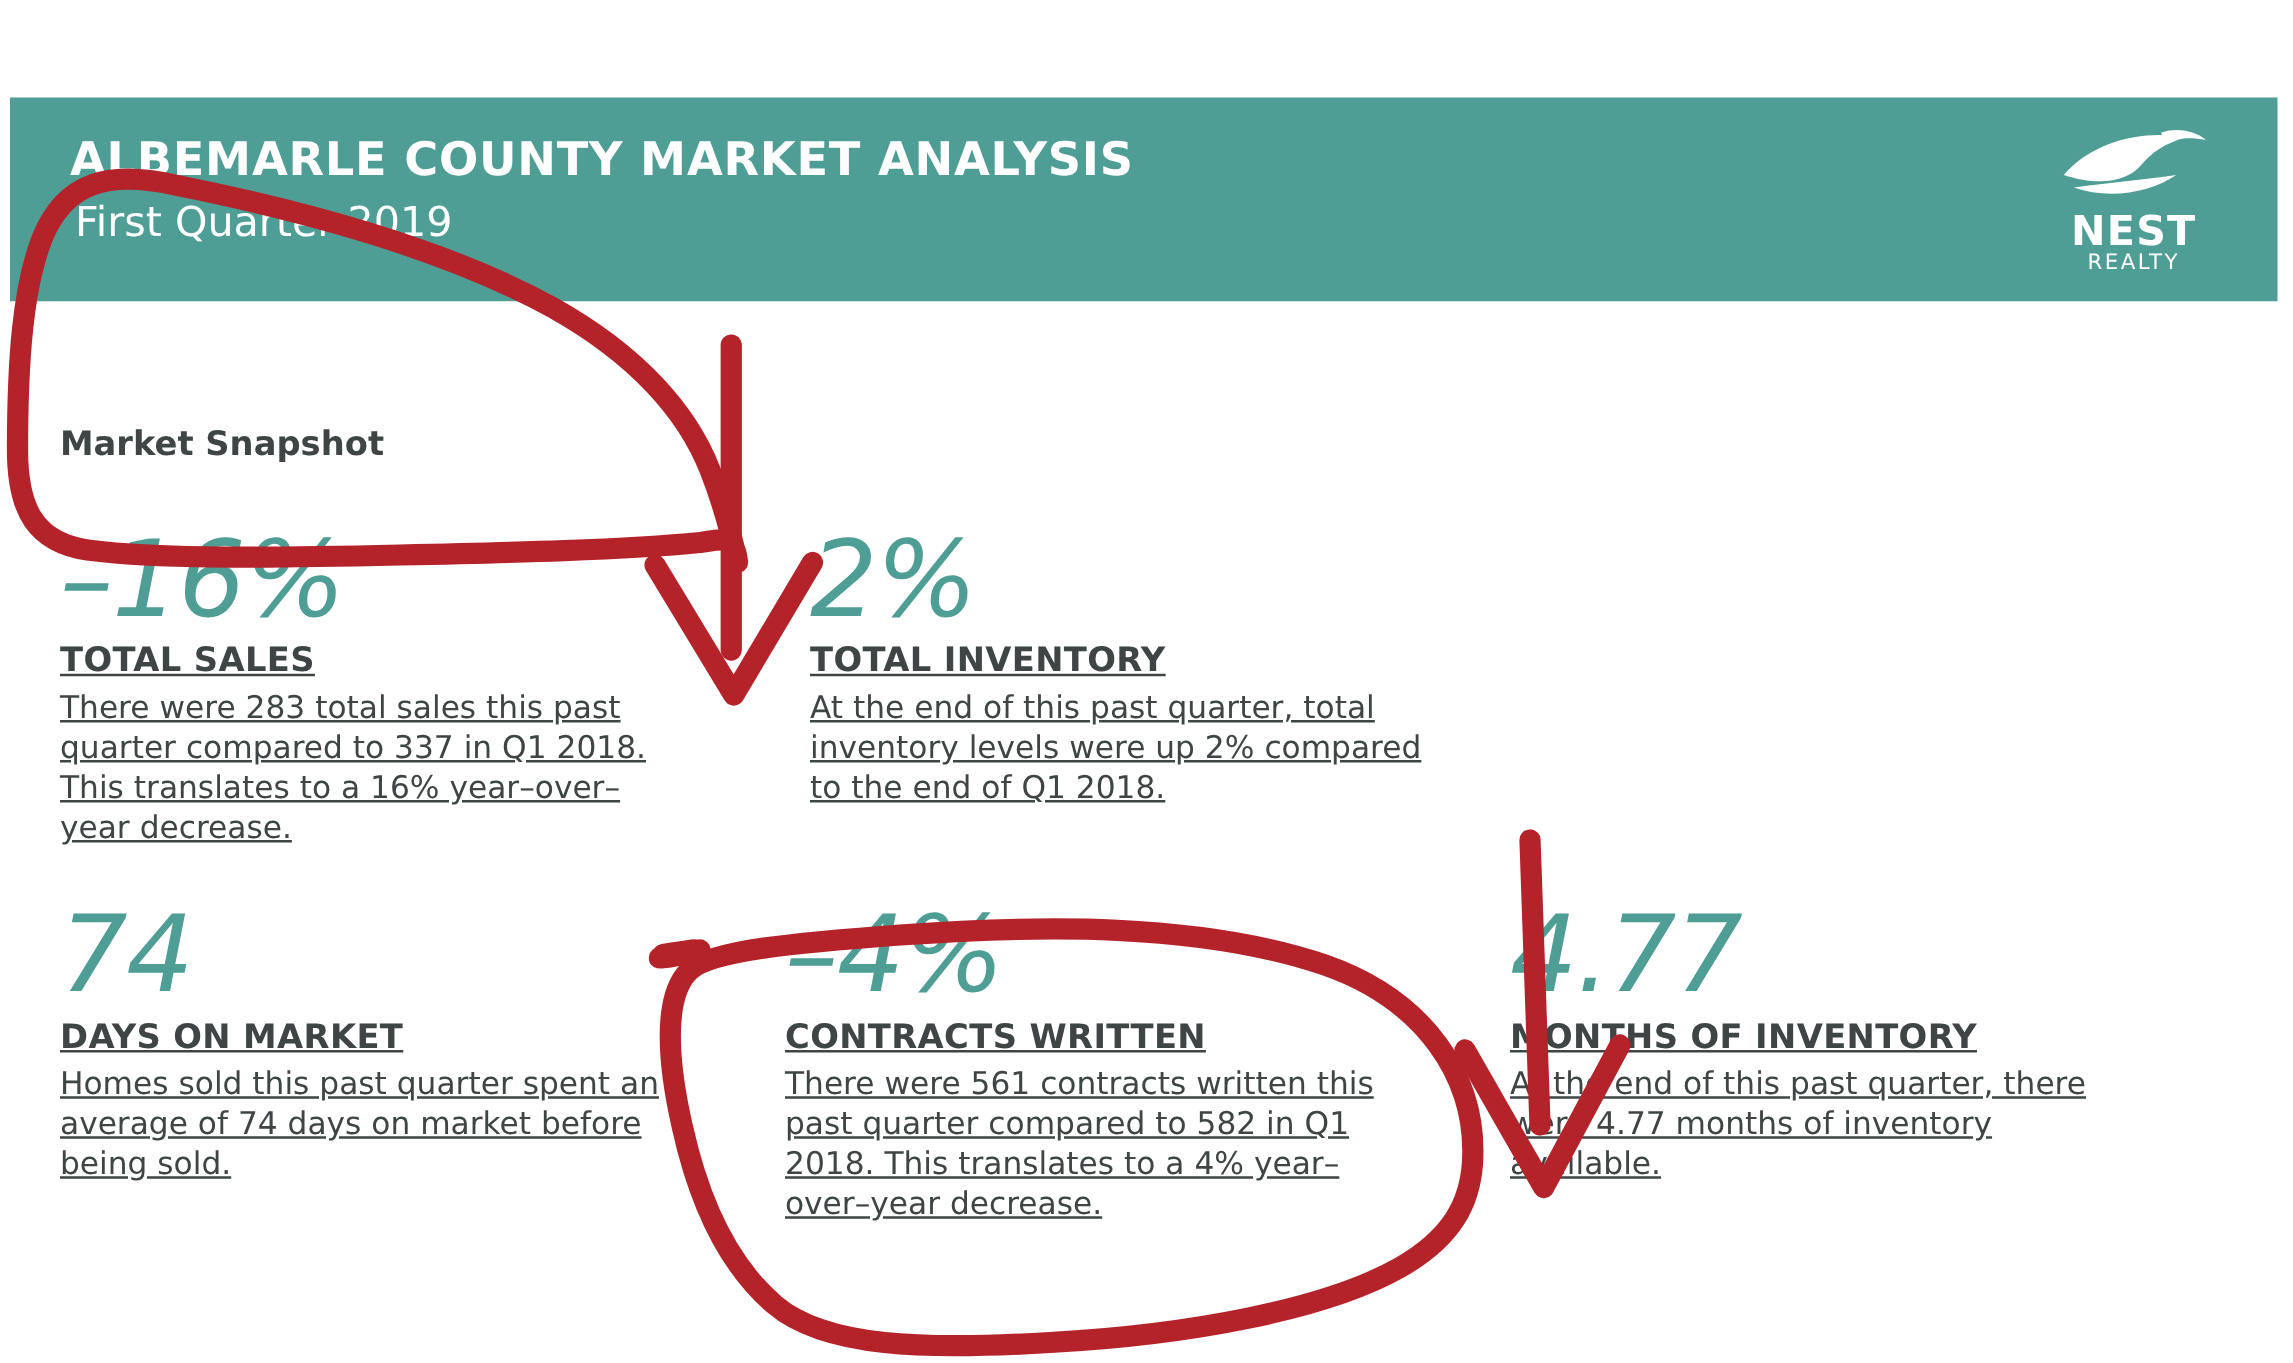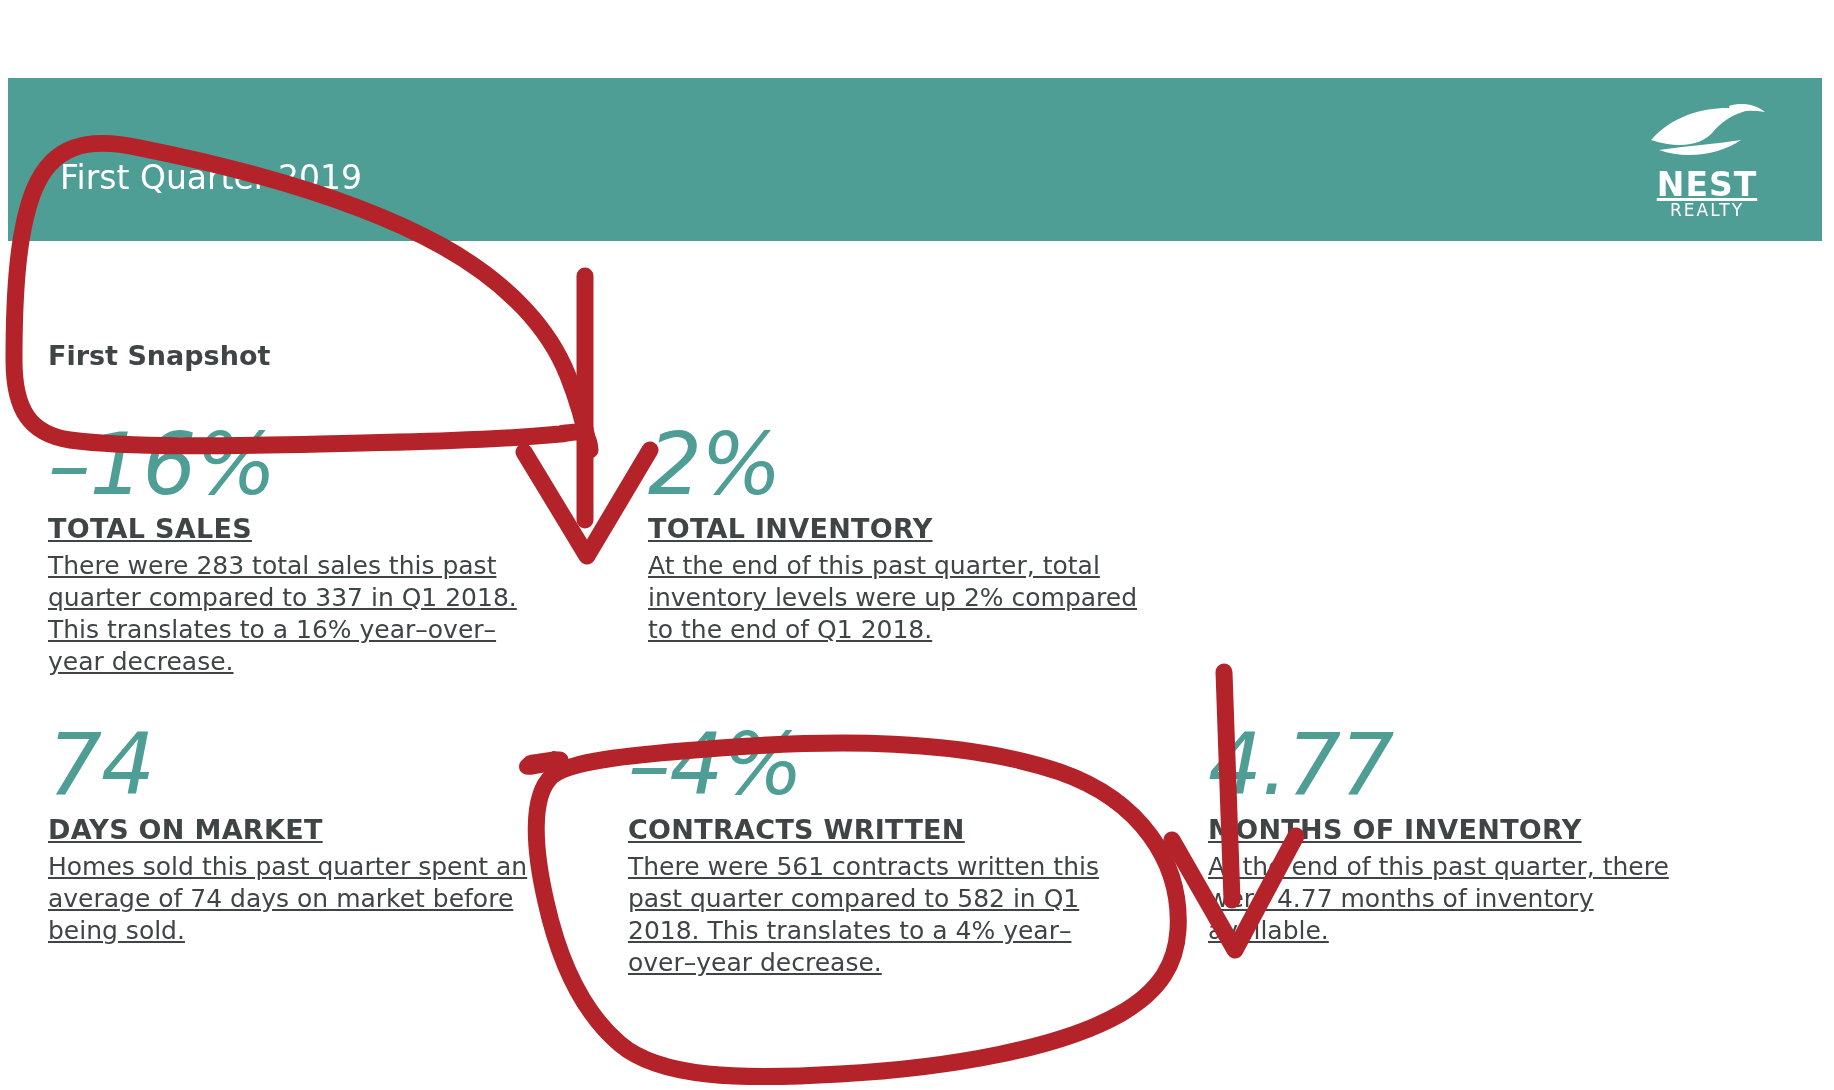--- a/index.html
+++ b/index.html
@@ -51,21 +51,20 @@
     text-align: center;
   }
   .logo svg { display: block; margin: 0 auto; }
   .logo-name {
     font-size: 33px;
     font-weight: bold;
     color: #ffffff;
     letter-spacing: 1px;
     line-height: 1;
     margin-top: 2px;
-    text-decoration: underline;
   }
   .logo-sub {
     font-size: 17px;
     color: #ffffff;
     letter-spacing: 2px;
     line-height: 1.1;
   }
 
   
   .section-title {
@@ -125,35 +124,36 @@
     top: 0;
     width: 1834px;
     height: 1090px;
     pointer-events: none;
   }
 </style>
 </head>
 <body>
 
 <div class="header">
+  <div class="header-title">ALBEMARLE COUNTY MARKET ANALYSIS</div>
   <div class="header-sub">First Quarter 2019</div>
   <div class="logo">
     <span>
       <svg width="140" height="66" viewBox="0 0 140 66" aria-hidden="true">
         <path d="M14 40 C40 10, 82 4, 112 10 C96 14, 84 22, 76 32 C66 44, 44 50, 14 40 Z" fill="#ffffff"></path>
         <path d="M92 6 C104 2, 118 4, 128 12 C116 10, 104 10, 94 14 Z" fill="#ffffff"></path>
         <path d="M22 50 C50 46, 78 44, 104 40 C84 54, 50 60, 22 50 Z" fill="#ffffff"></path>
       </svg>
     </span>
     <div class="logo-name">NEST</div>
     <div class="logo-sub">REALTY</div>
   </div>
 </div>
 
-<div class="section-title">First Snapshot</div>
+<div class="section-title">Market Snapshot</div>
 
 <div class="grid">
 
   <div class="row">
     <div class="cell">
       <div class="stat-value">–16%</div>
       <div class="stat-label">TOTAL SALES</div>
       <div class="stat-desc">There were 283 total sales this past quarter compared to 337 in Q1 2018. This translates to a 16% year–over–year decrease.</div>
     </div>
     <div class="cell">

